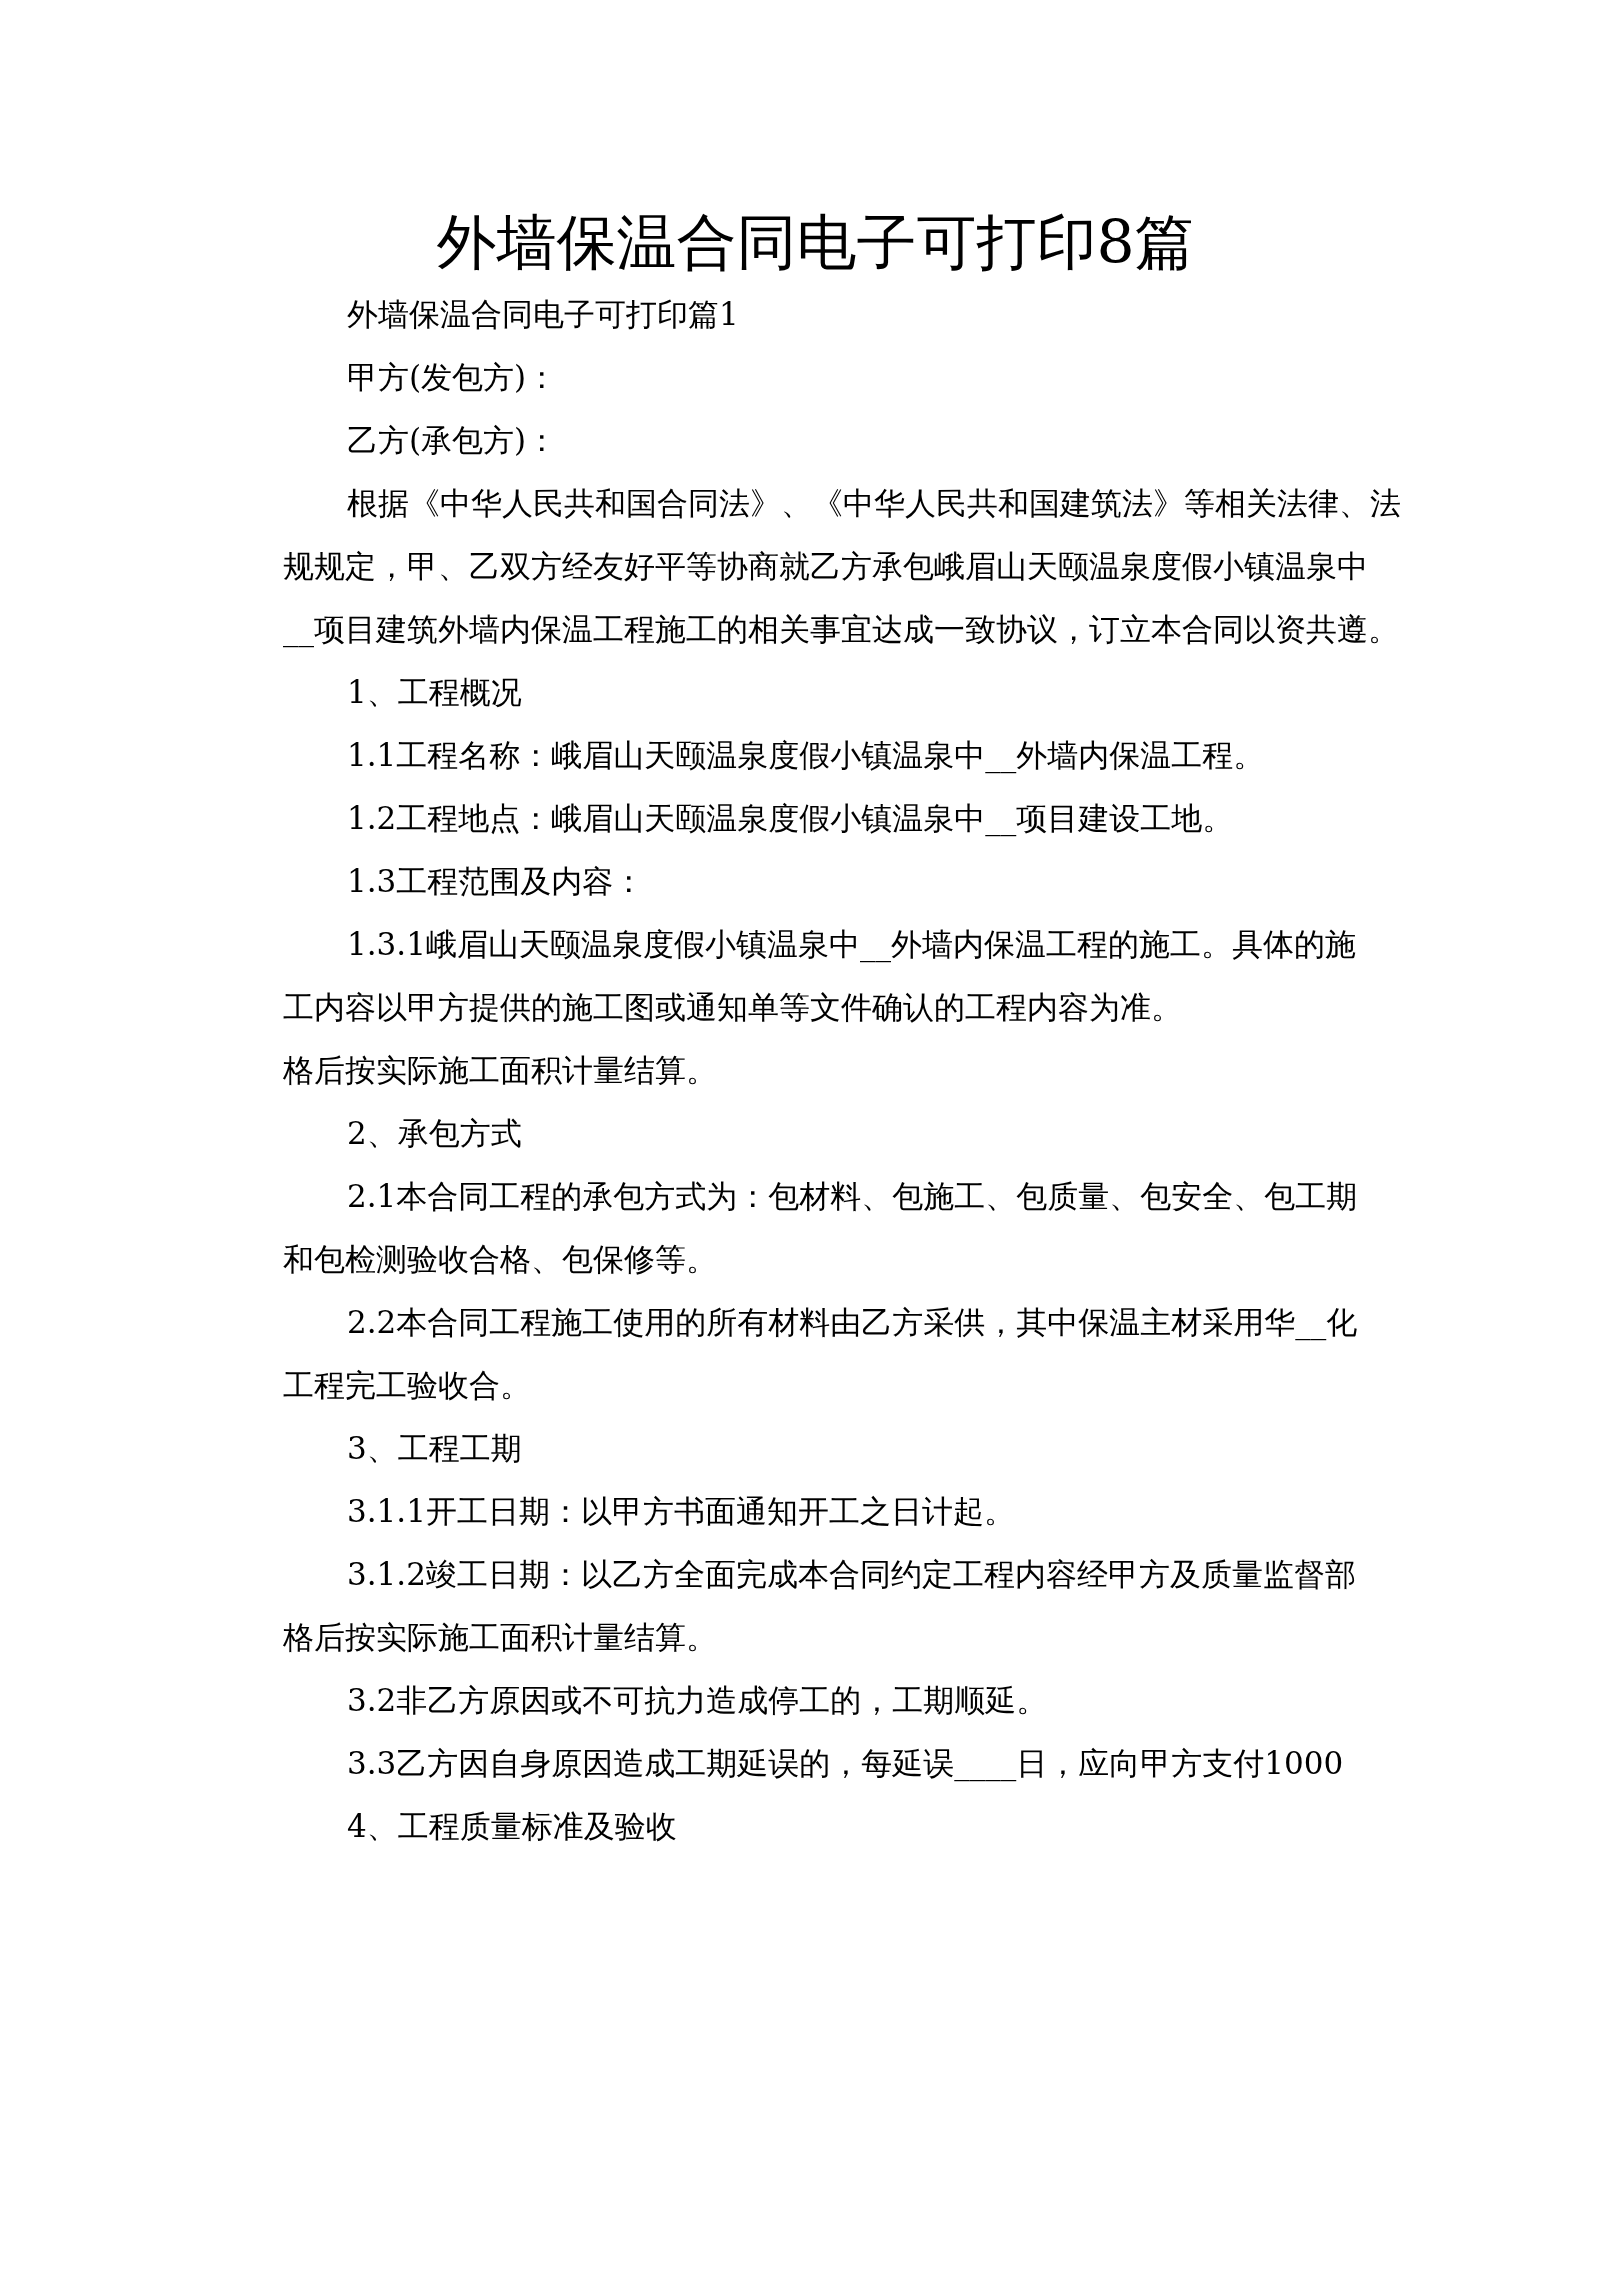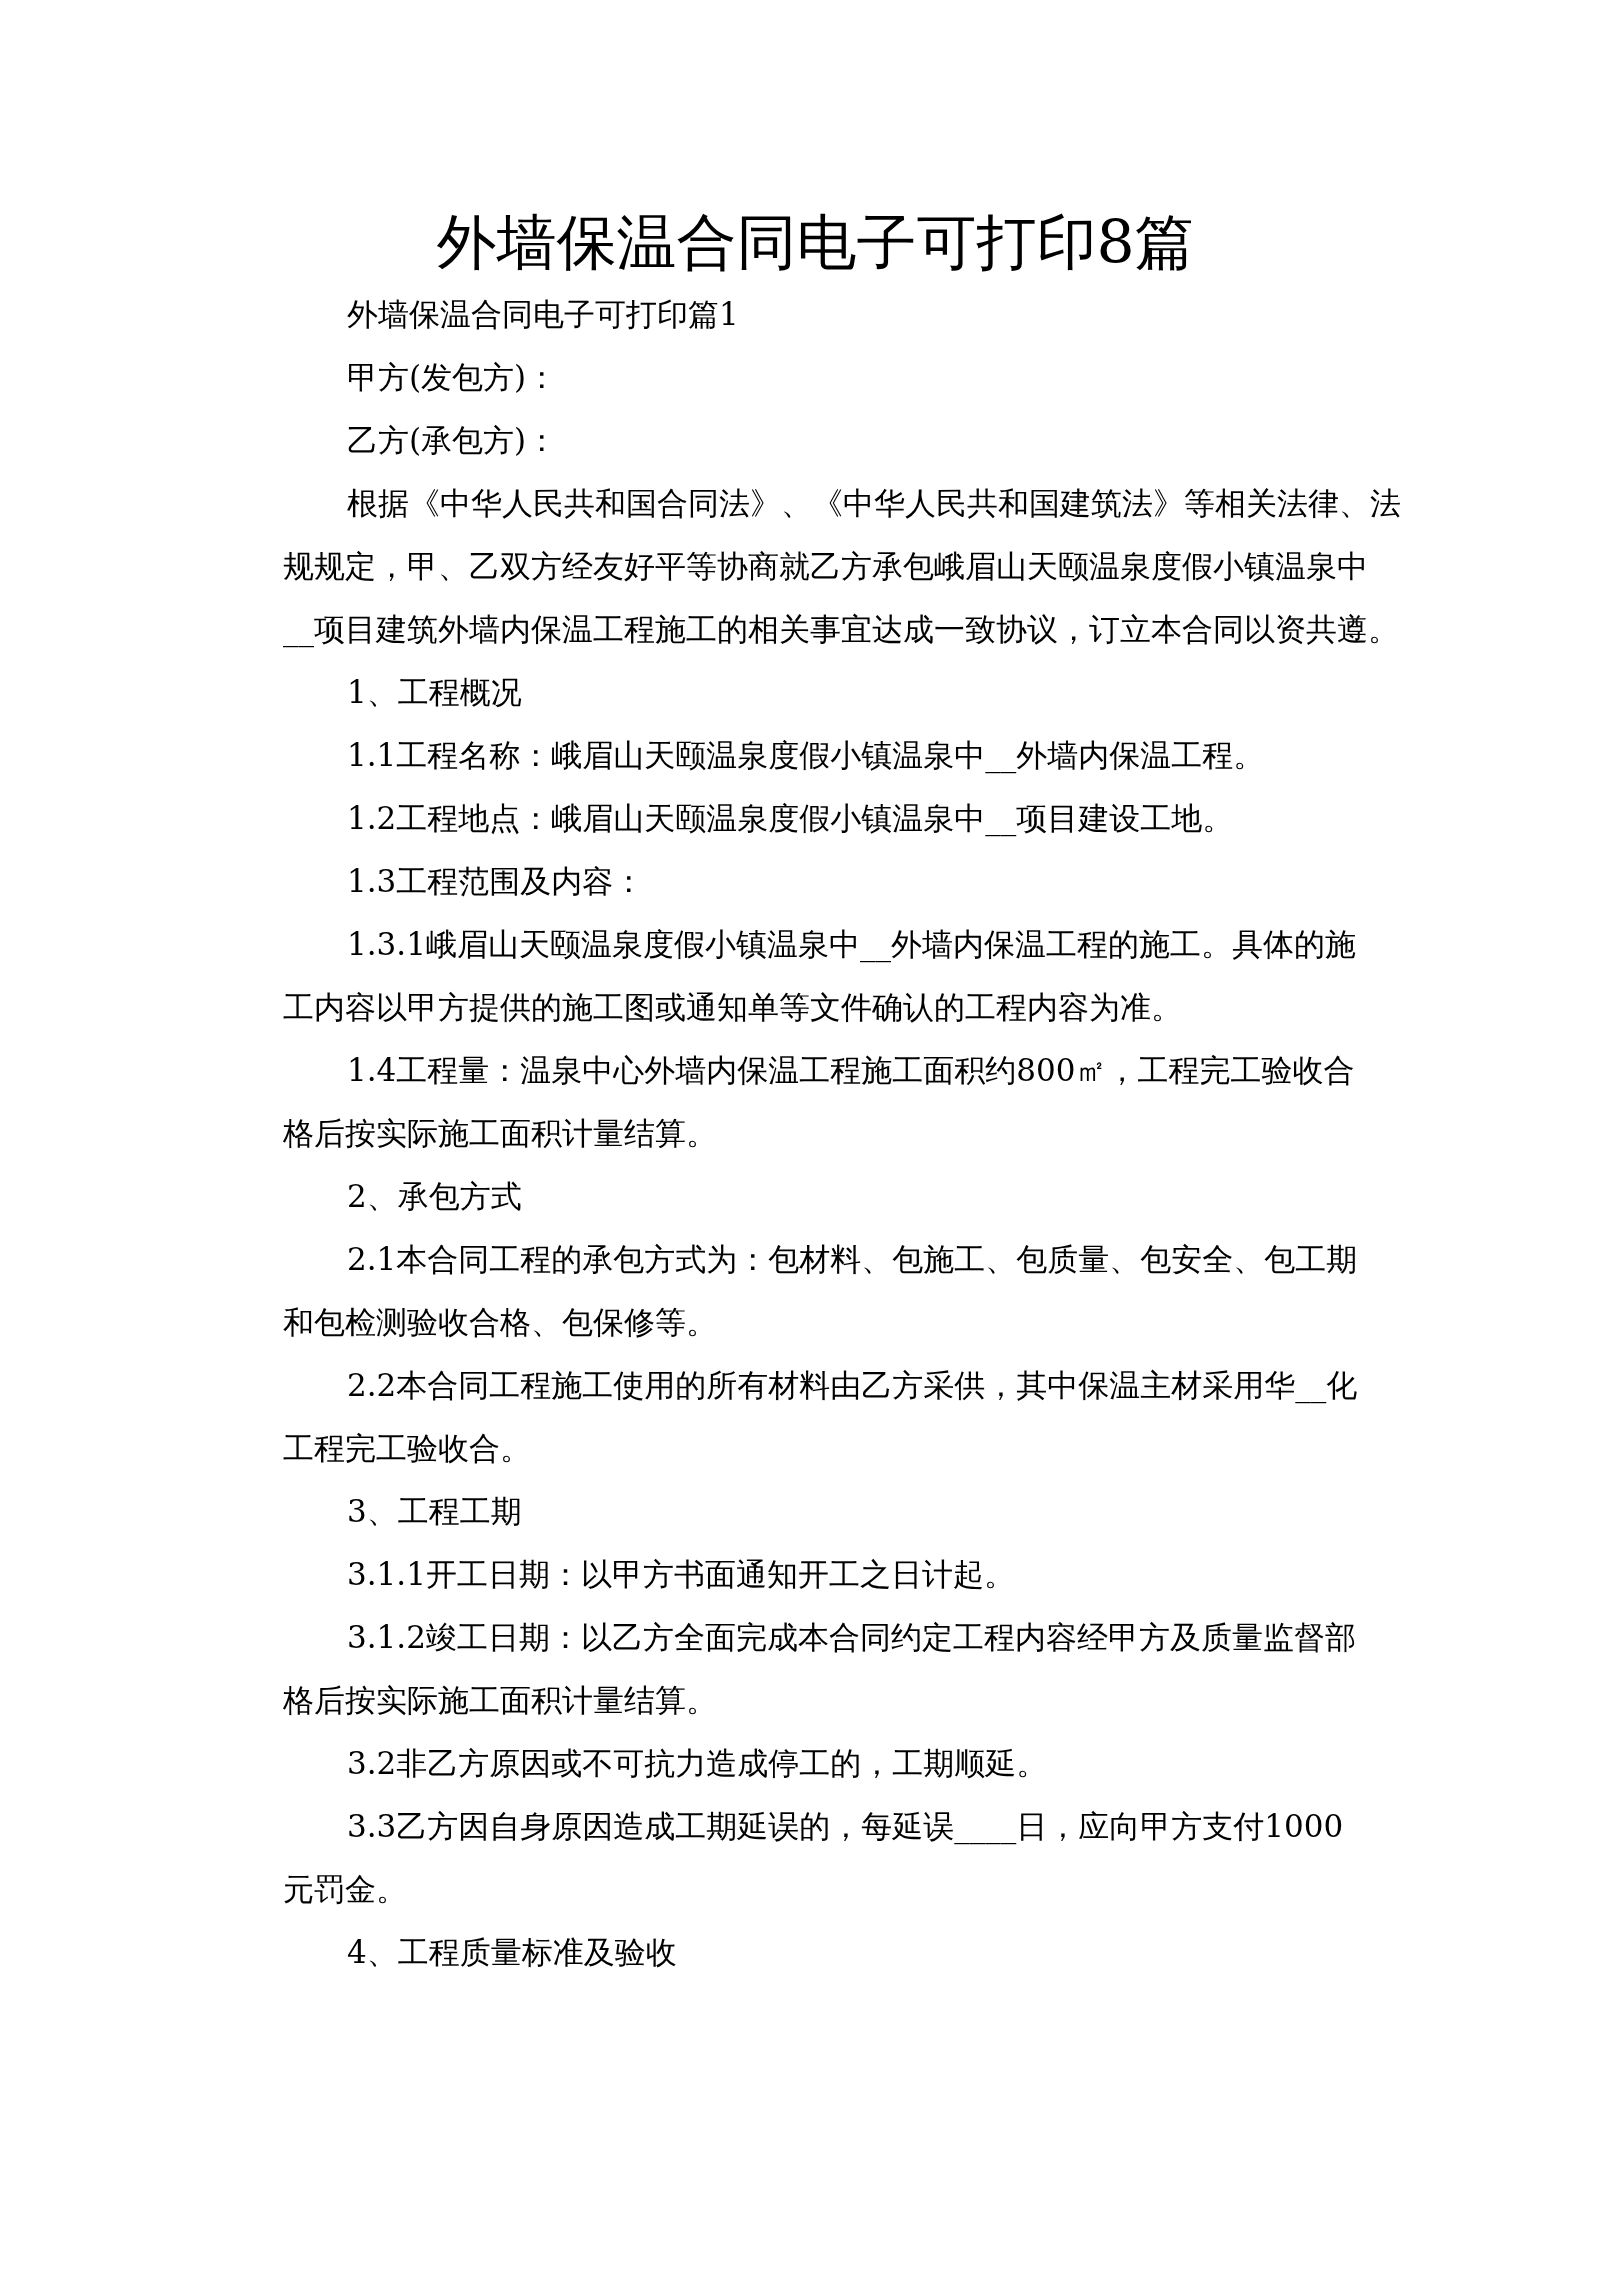--- a/index.html
+++ b/index.html
@@ -94,21 +94,20 @@
       <span class="line indent">1.2工程地点：峨眉山天颐温泉度假小镇温泉中__项目建设工地。</span>
     </p>
     <p class="para">
       <span class="line indent">1.3工程范围及内容：</span>
     </p>
     <p class="para">
       <span class="line indent">1.3.1峨眉山天颐温泉度假小镇温泉中__外墙内保温工程的施工。具体的施</span>
       <span class="line">工内容以甲方提供的施工图或通知单等文件确认的工程内容为准。</span>
     </p>
     <p class="para">
-      <span class="line indent">1.4工程量：温泉中心外墙内保温工程施工面积约800㎡，工程完工验收合</span>
       <span class="line">格后按实际施工面积计量结算。</span>
     </p>
 
     <p class="para">
       <span class="line indent">2、承包方式</span>
     </p>
     <p class="para">
       <span class="line indent">2.1本合同工程的承包方式为：包材料、包施工、包质量、包安全、包工期</span>
       <span class="line">和包检测验收合格、包保修等。</span>
     </p>
@@ -125,21 +124,20 @@
     </p>
     <p class="para">
       <span class="line indent">3.1.2竣工日期：以乙方全面完成本合同约定工程内容经甲方及质量监督部</span>
       <span class="line">格后按实际施工面积计量结算。</span>
     </p>
     <p class="para">
       <span class="line indent">3.2非乙方原因或不可抗力造成停工的，工期顺延。</span>
     </p>
     <p class="para">
       <span class="line indent">3.3乙方因自身原因造成工期延误的，每延误____日，应向甲方支付1000</span>
-      <span class="line">元罚金。</span>
     </p>
 
     <p class="para">
       <span class="line indent">4、工程质量标准及验收</span>
     </p>
   </div>
 </div>
 
 
 </body></html>

